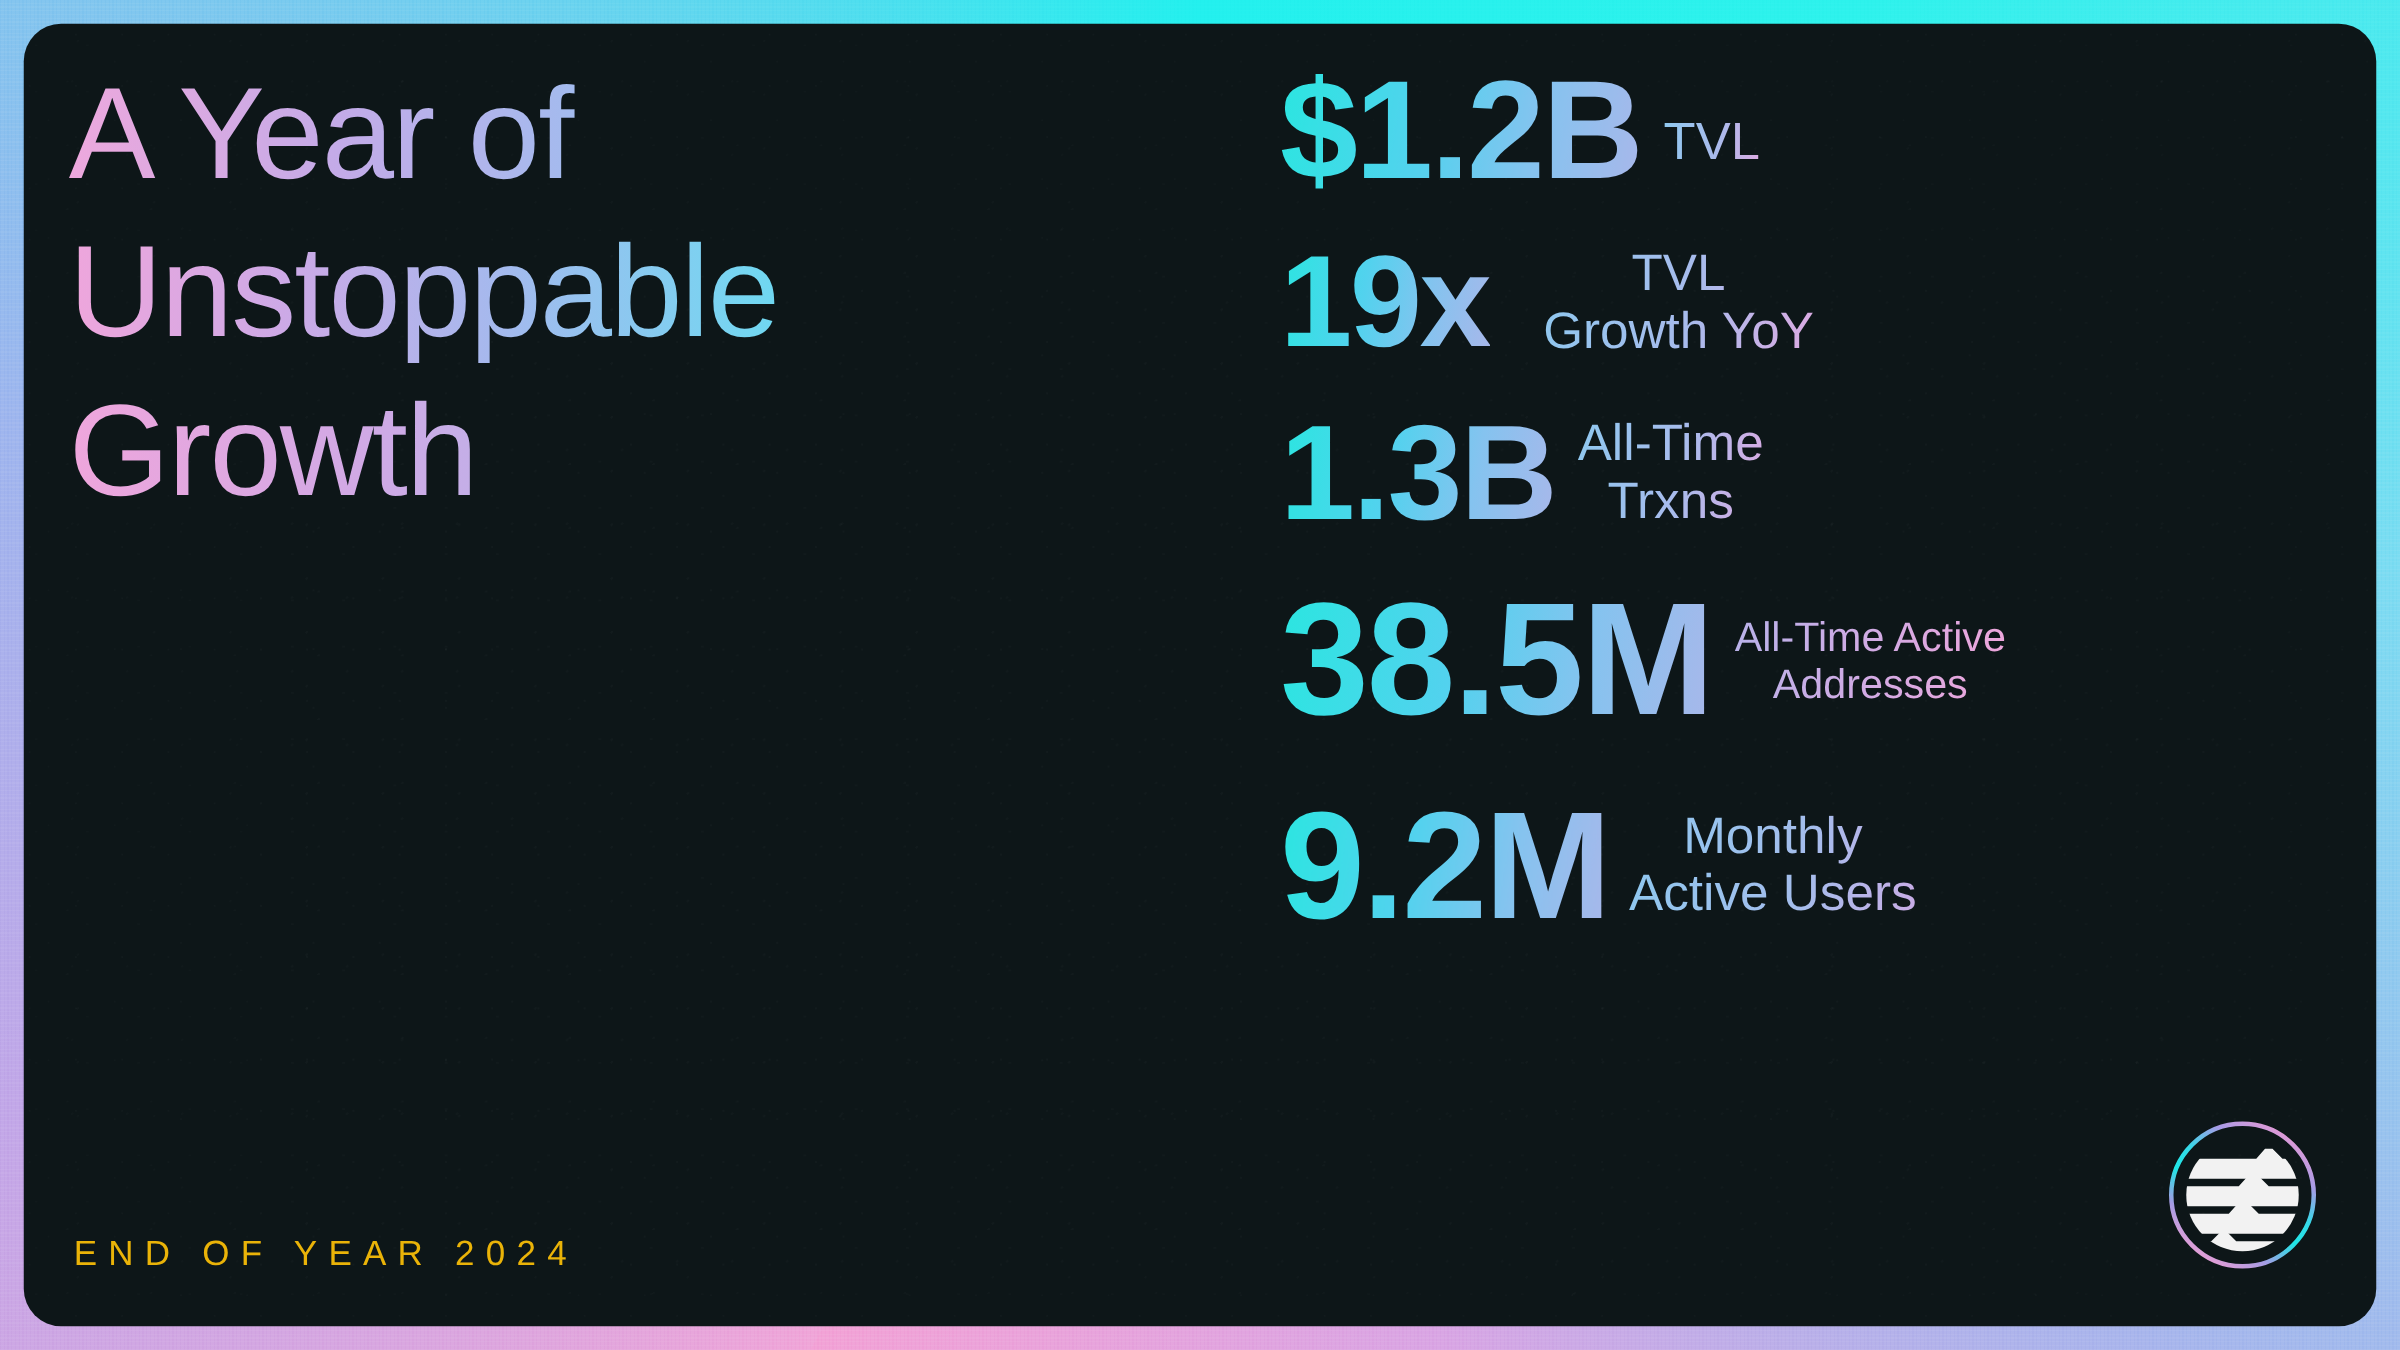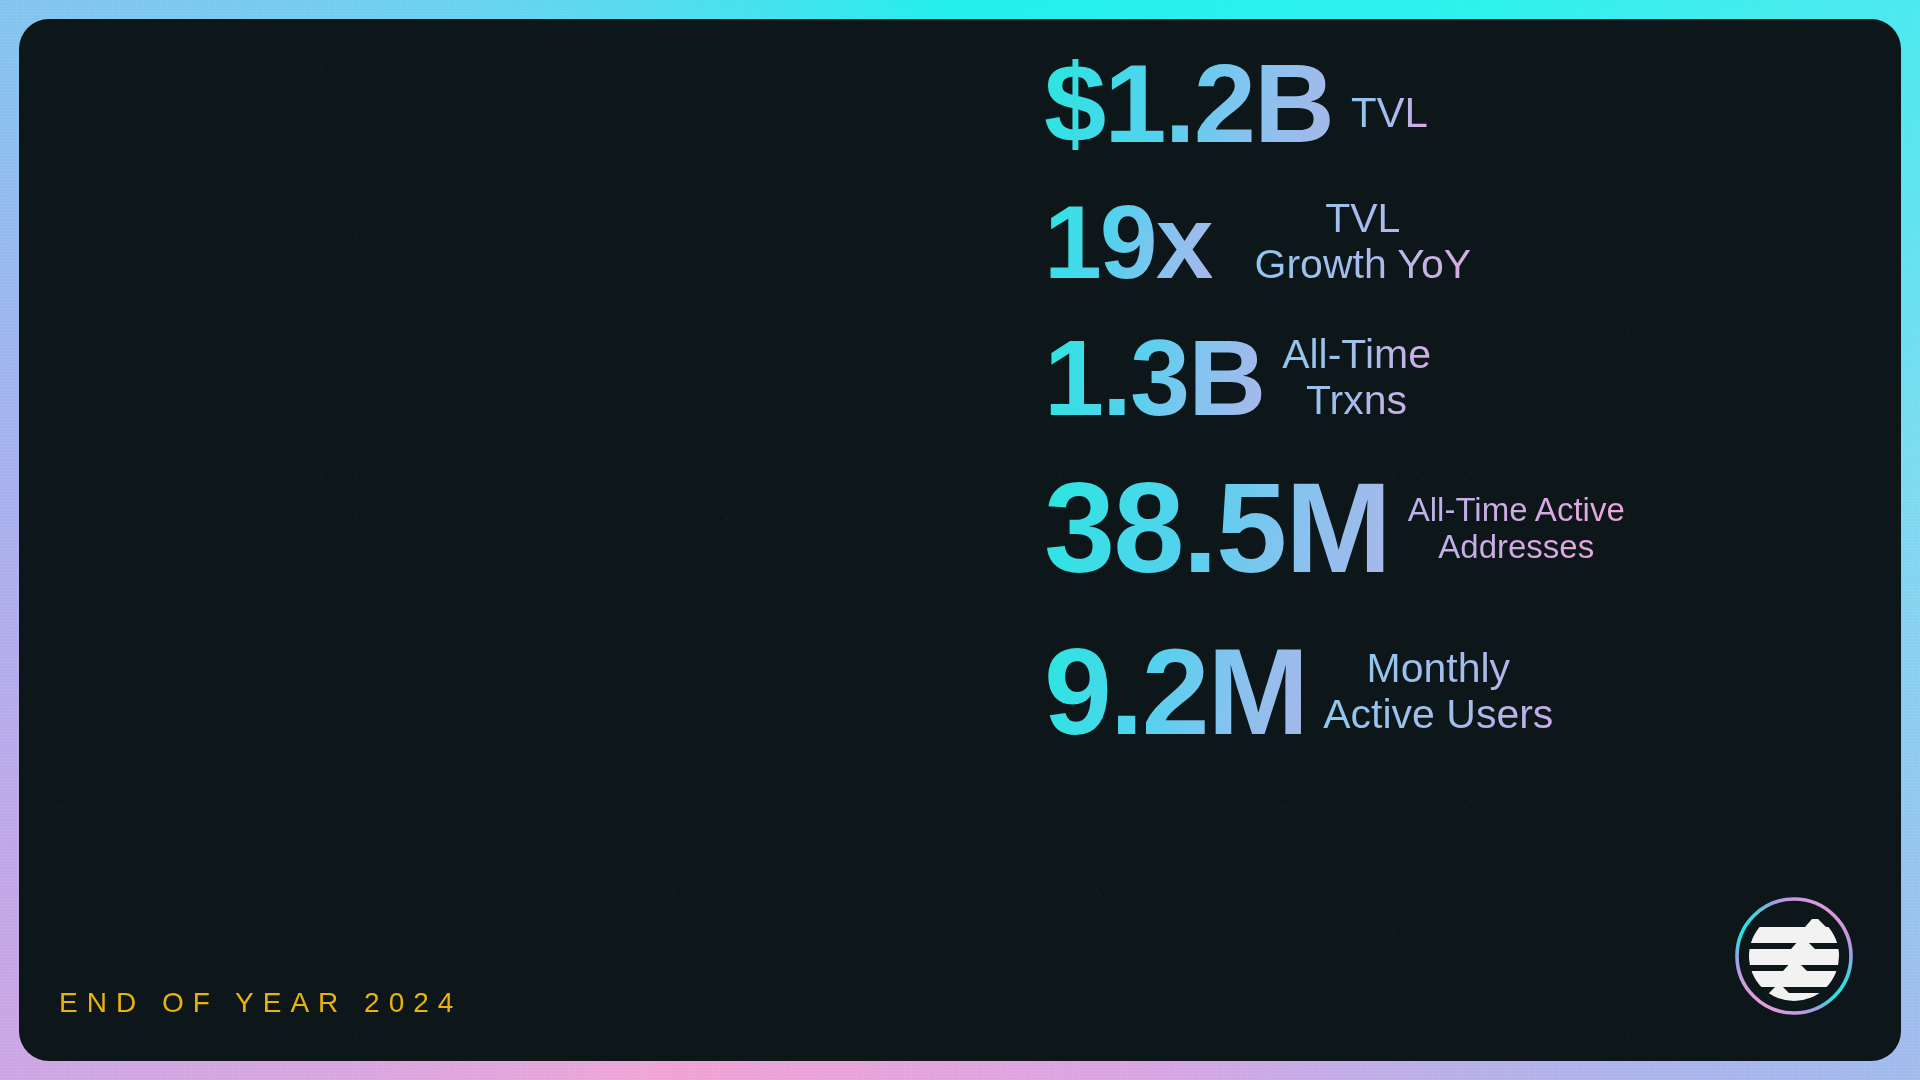--- a/index.html
+++ b/index.html
@@ -97,21 +97,20 @@
   
   #stats{
     position:absolute;
     left:1005px; top:28px;
     width:800px;
   }
   .stat{
     display:flex;
     align-items:center;
     margin-bottom:20px;
-    margin-left:20px;
   }
   .stat .value{
     font-weight:700;
     letter-spacing:-2px;
     white-space:nowrap;
     -webkit-background-clip:text;
     background-clip:text;
     color:transparent;
     -webkit-text-fill-color:transparent;
     background-image:linear-gradient(100deg,#2ae6e0 0%,#52d2ee 40%,#85c3ef 70%,#a9b7ea 100%);
@@ -157,20 +156,25 @@
   }
 </style>
 </head>
 <body>
 
 <div id="frame">
 
   <div id="card">
     <div class="noise"></div>
 
+    <div id="headline">
+      <span class="hl-line l1">A Year of</span>
+      <span class="hl-line l2">Unstoppable</span>
+      <span class="hl-line l3">Growth</span>
+    </div>
 
     <div id="eyebrow">END OF YEAR 2024</div>
 
     <div id="stats">
 
       <div class="stat s1">
         <span class="value">$1.2B</span>
         <span class="label">TVL</span>
       </div>
 

